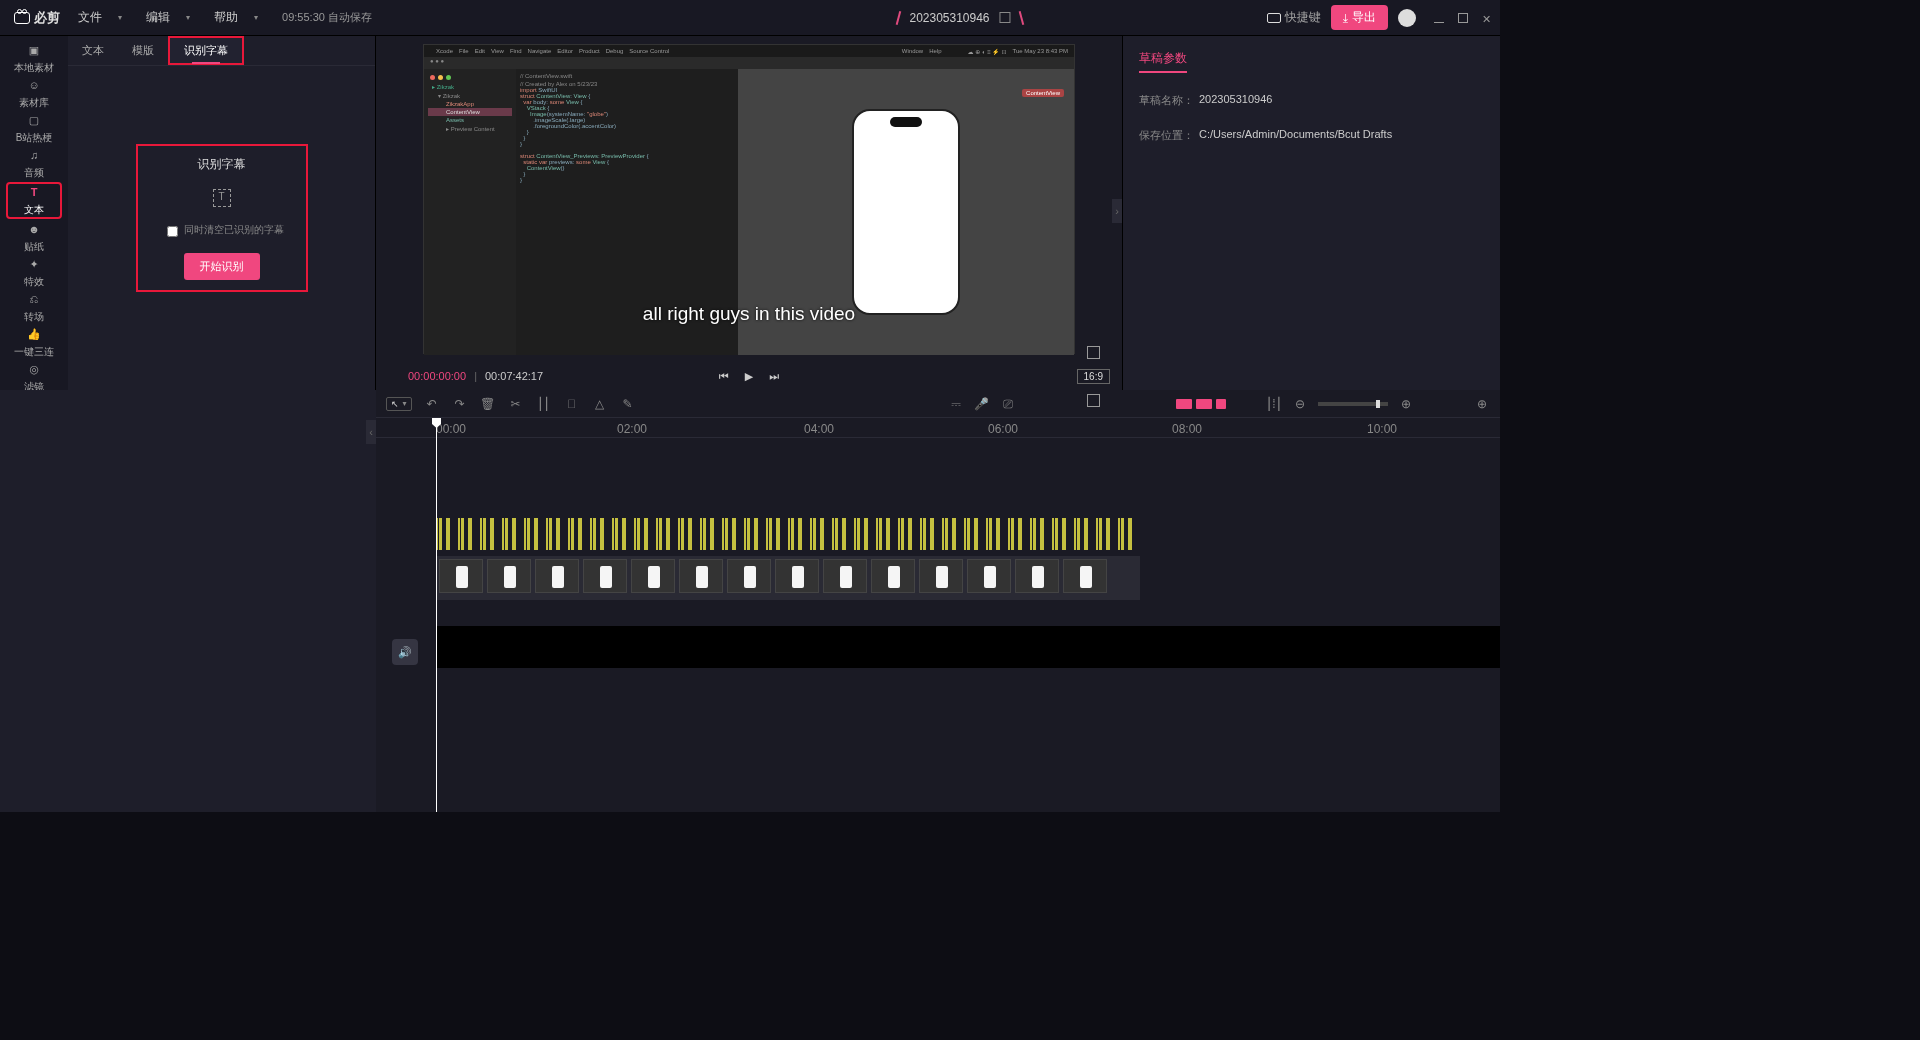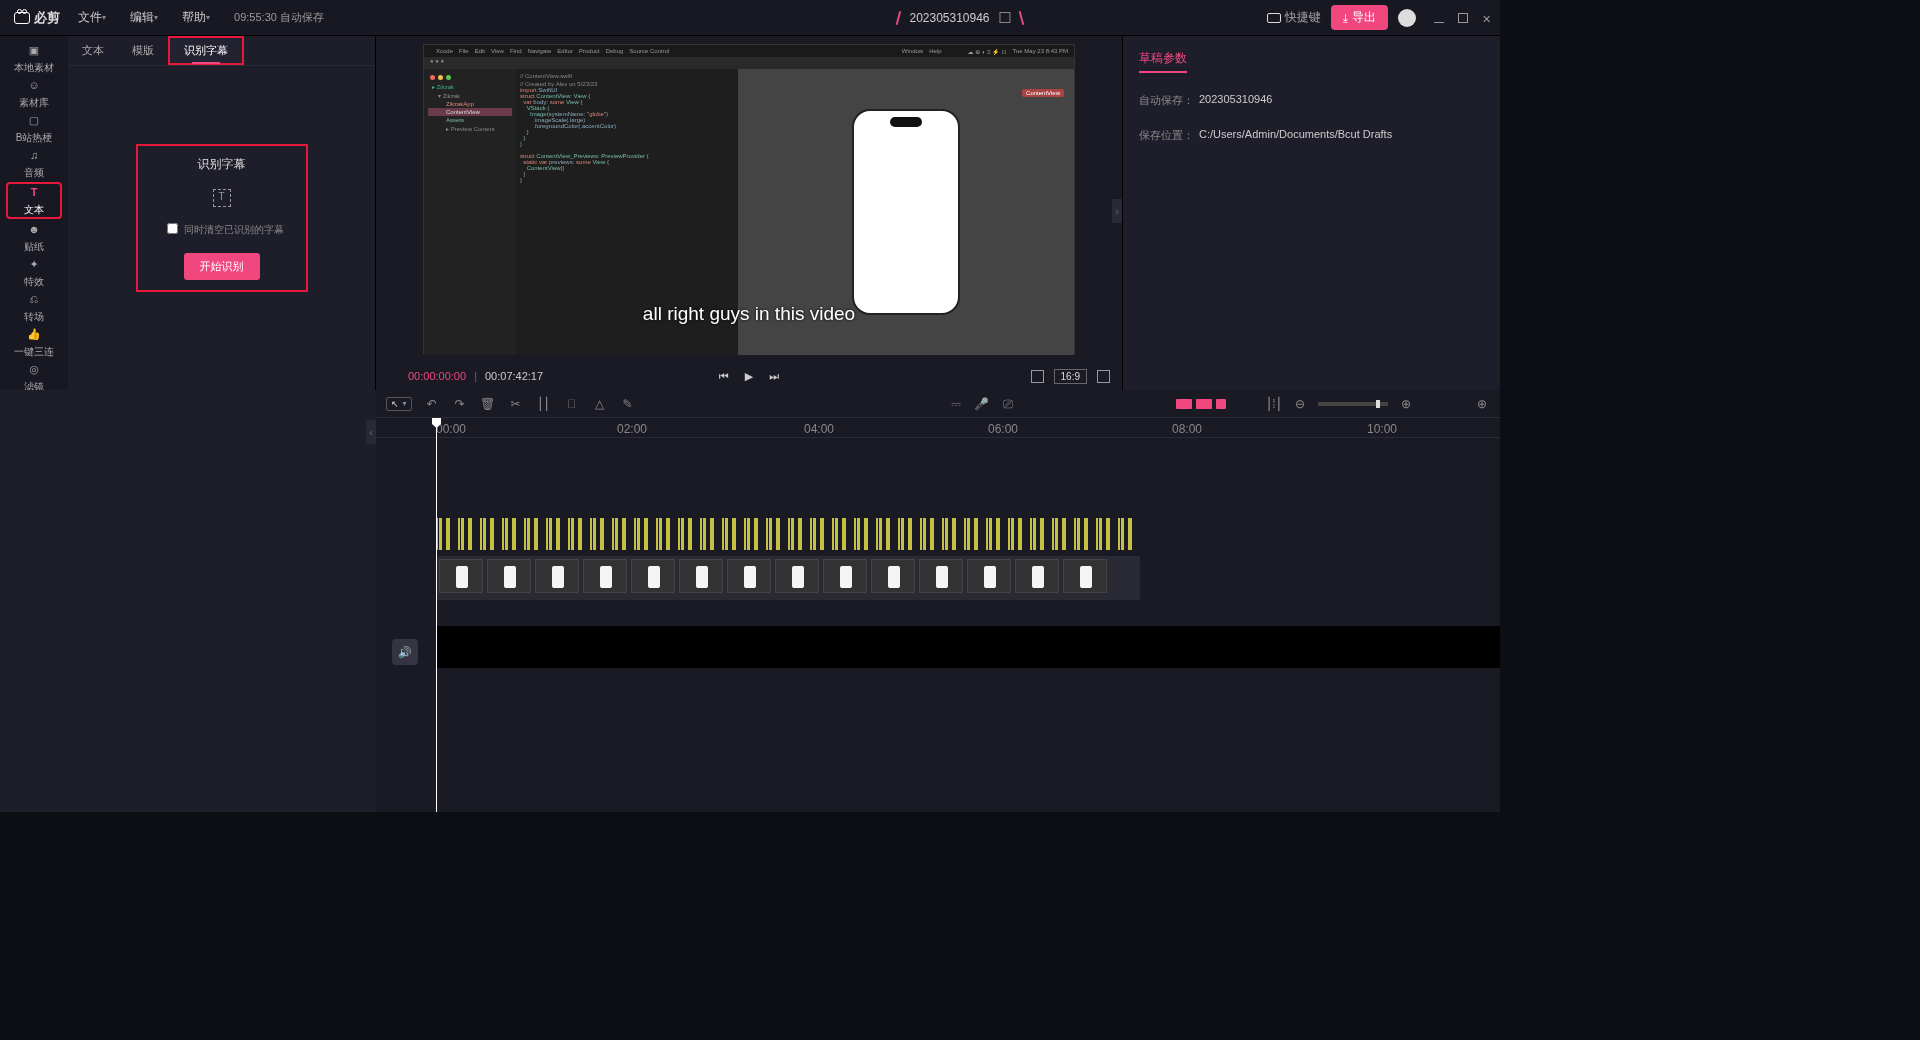--- a/index.html
+++ b/index.html
@@ -5,21 +5,21 @@
 * { margin: 0; padding: 0; box-sizing: border-box; font-family: "Microsoft YaHei", sans-serif; }
 body { background: #0d0d14; color: #ddd; font-size: 11px; overflow: hidden; width: 1500px; height: 812px; }
 
 
 .titlebar { height: 36px; display: flex; align-items: center; padding: 0 8px; background: #181823; border-bottom: 1px solid #000; }
 .logo { display: flex; align-items: center; gap: 4px; padding: 0 6px; }
 .logo-icon { width: 16px; height: 12px; border: 1.5px solid #fff; border-radius: 3px; position: relative; }
 .logo-icon::before, .logo-icon::after { content: ""; position: absolute; width: 3px; height: 3px; border: 1.5px solid #fff; border-radius: 50%; top: -4px; }
 .logo-icon::before { left: 2px; } .logo-icon::after { right: 2px; }
 .logo-text { font-size: 13px; font-weight: bold; }
-.menu-item { padding: 0 12px; cursor: pointer; font-size: 12px; color: #ccc; display: flex; align-items: center; gap: 0; }
+.menu-item { padding: 0 12px; cursor: pointer; font-size: 12px; color: #ccc; display: flex; align-items: center; gap: 16px; }
 .autosave { padding: 0 12px; color: #999; font-size: 11px; }
 .title-center { position: absolute; left: 50%; transform: translateX(-50%); display: flex; align-items: center; gap: 10px; }
 .slash1 { width: 2px; height: 14px; background: #e04a7e; transform: rotate(15deg); }
 .slash2 { width: 2px; height: 14px; background: #e04a7e; transform: rotate(-15deg); }
 .project-name { color: #ccc; font-size: 12px; }
 .edit-icon { width: 11px; height: 11px; border: 1px solid #888; position: relative; }
 .titlebar-right { margin-left: auto; display: flex; align-items: center; gap: 10px; }
 .shortcut { display: flex; align-items: center; gap: 4px; color: #a3a3a3; font-size: 12px; }
 .kbd-icon { width: 14px; height: 10px; border: 1px solid #ddd; border-radius: 2px; }
 .export-btn { background: #f0477f; padding: 4px 12px; border-radius: 4px; color: #fff; font-size: 12px; display: flex; align-items: center; gap: 4px; }
@@ -39,21 +39,21 @@
 
 .panel { width: 308px; background: #1e1e2a; border-right: 1px solid #000; }
 .panel-tabs { display: flex; height: 30px; border-bottom: 1px solid #2a2a36; }
 .panel-tab { padding: 0 14px; display: flex; align-items: center; cursor: pointer; font-size: 11px; color: #aaa; }
 .panel-tab.active { color: #fff; border: 2px solid #e8183a; background: #222230; position: relative; }
 .panel-tab.active::after { content: ""; position: absolute; bottom: -1px; left: 30%; width: 40%; height: 2px; background: #f0477f; }
 .recognize-box { margin: 78px auto 0; width: 172px; height: 148px; border: 2px solid #e8183a; display: flex; flex-direction: column; align-items: center; justify-content: center; gap: 16px; }
 .rec-title { font-size: 12px; color: #ddd; }
 .rec-icon { width: 18px; height: 18px; border: 1.5px dashed #999; position: relative; }
 .rec-icon::after { content: "T"; position: absolute; top: 1px; left: 5px; font-size: 10px; color: #999; }
-.rec-check { display: flex; align-items: flex-start; gap: 6px; font-size: 10px; color: #888; padding-left: 8px; }
+.rec-check { display: flex; align-items: flex-end; gap: 6px; font-size: 10px; color: #888; padding-left: 8px; }
 .rec-check input { width: 11px; height: 11px; }
 .rec-btn { background: #f0477f; color: #fff; padding: 6px 16px; border-radius: 3px; font-size: 11px; cursor: pointer; }
 
 
 .preview-area { flex: 1; background: #1a1a24; display: flex; flex-direction: column; }
 .preview { flex: 1; display: flex; align-items: center; justify-content: center; position: relative; }
 .video-frame { width: 652px; height: 310px; background: #2a2a2e; position: relative; border: 1px solid #333; }
 .mac-menubar { height: 12px; background: #1a1a1a; display: flex; align-items: center; padding: 0 6px; font-size: 6px; color: #999; gap: 6px; }
 .mac-content { display: flex; height: 286px; }
 .mac-sidebar { width: 92px; background: #222; padding: 4px; font-size: 6px; }
@@ -72,21 +72,21 @@
 .watermark { position: absolute; bottom: 0; right: 40%; color: #b04a5a; font-size: 11px; opacity: 0.5; }
 .right-handle { position: absolute; right: 0; top: 50%; width: 10px; height: 24px; background: #2a2a36; display: flex; align-items: center; justify-content: center; color: #666; }
 
 
 .playback { height: 28px; display: flex; align-items: center; padding: 0 12px; gap: 8px; font-size: 11px; }
 .time-current { color: #f0477f; margin-left: 20px; }
 .time-sep { color: #666; }
 .time-total { color: #ccc; }
 .play-controls { position: absolute; left: 50%; transform: translateX(-50%); display: flex; gap: 16px; }
 .play-btn { cursor: pointer; color: #ccc; font-size: 11px; }
-.ratio-controls { margin-left: auto; display: flex; align-items: center; gap: 10px; }
+.ratio-controls { margin-left: auto; display: flex; align-items: center; gap: 10px; flex-direction: column; }
 .ratio-box { border: 1px solid #666; padding: 1px 6px; font-size: 10px; }
 .crop-icon, .full-icon { width: 13px; height: 13px; border: 1px solid #999; cursor: pointer; }
 
 
 .right-panel { width: 378px; background: #1e1e2a; border-left: 1px solid #000; padding: 10px 16px; }
 .rp-tab { color: #f0477f; font-size: 12px; padding: 4px 0; border-bottom: 2px solid #f0477f; display: inline-block; }
 .rp-row { display: flex; margin-top: 20px; font-size: 11px; }
 .rp-label { width: 60px; color: #888; }
 .rp-value { color: #ccc; }
 
@@ -308,21 +308,21 @@
         <div class="crop-icon"></div>
         <div class="ratio-box">16:9</div>
         <div class="full-icon"></div>
       </div>
     </div>
   </div>
 
   <div class="right-panel">
     <div class="rp-tab">草稿参数</div>
     <div class="rp-row">
-      <div class="rp-label">自动保存：</div>
+      <div class="rp-label">草稿名称：</div>
       <div class="rp-value">202305310946</div>
     </div>
     <div class="rp-row">
       <div class="rp-label">保存位置：</div>
       <div class="rp-value">C:/Users/Admin/Documents/Bcut Drafts</div>
     </div>
   </div>
 </div>
 
 <div class="timeline-area">

